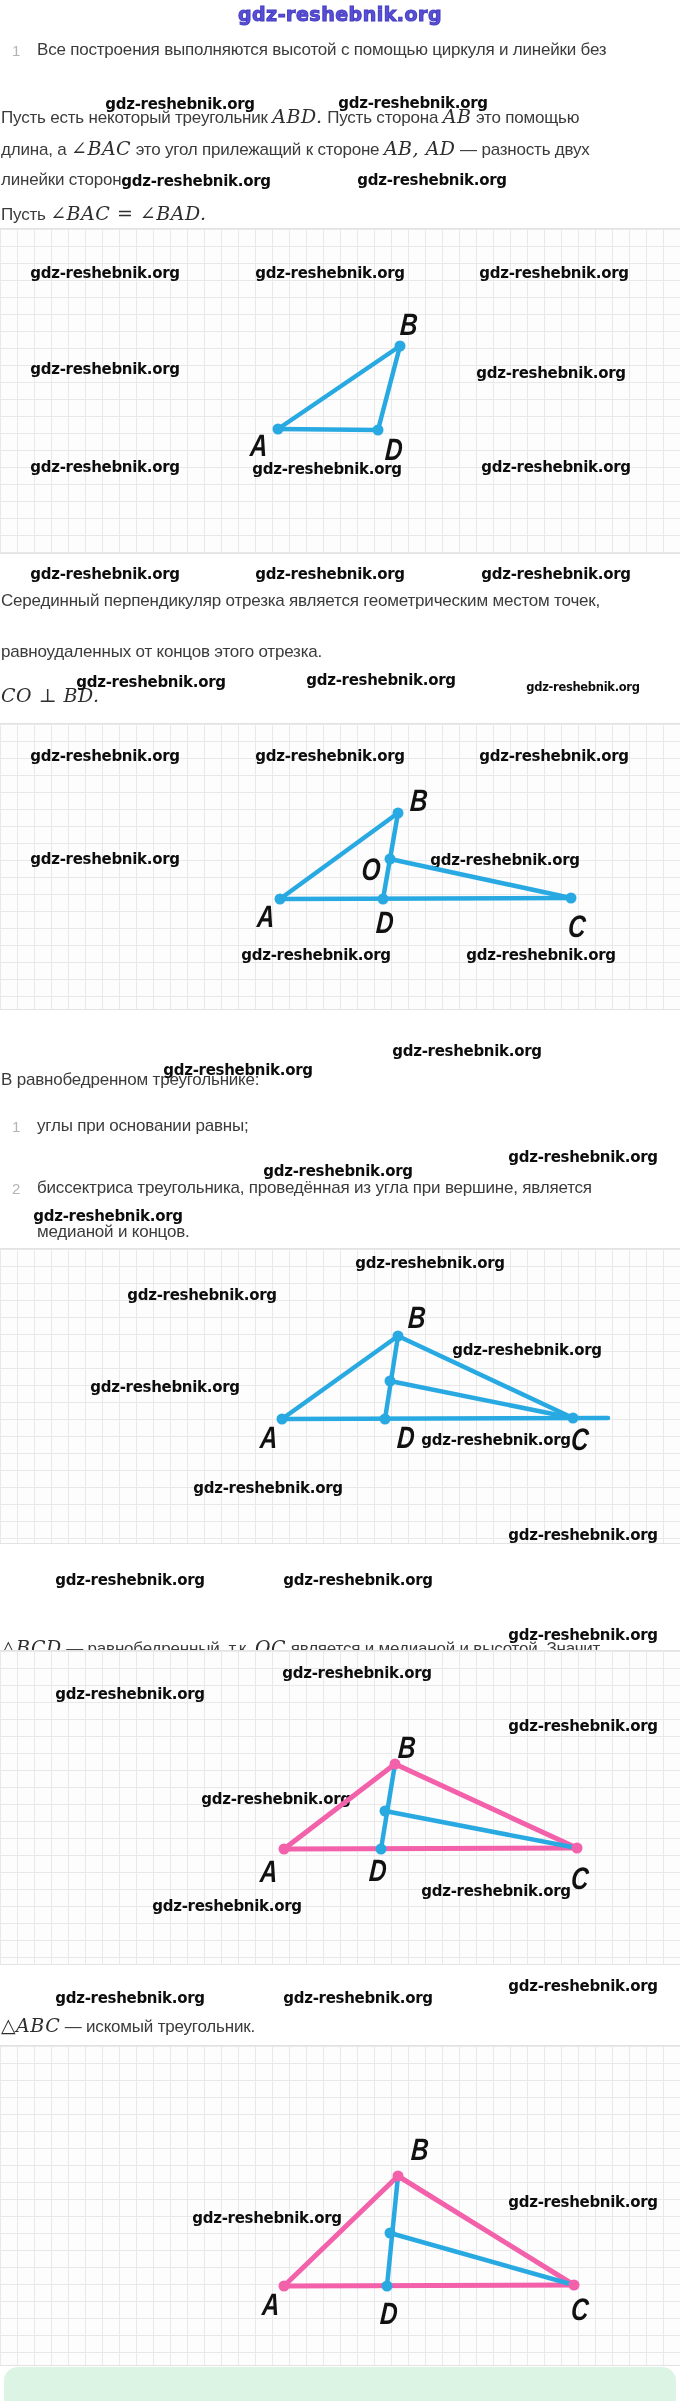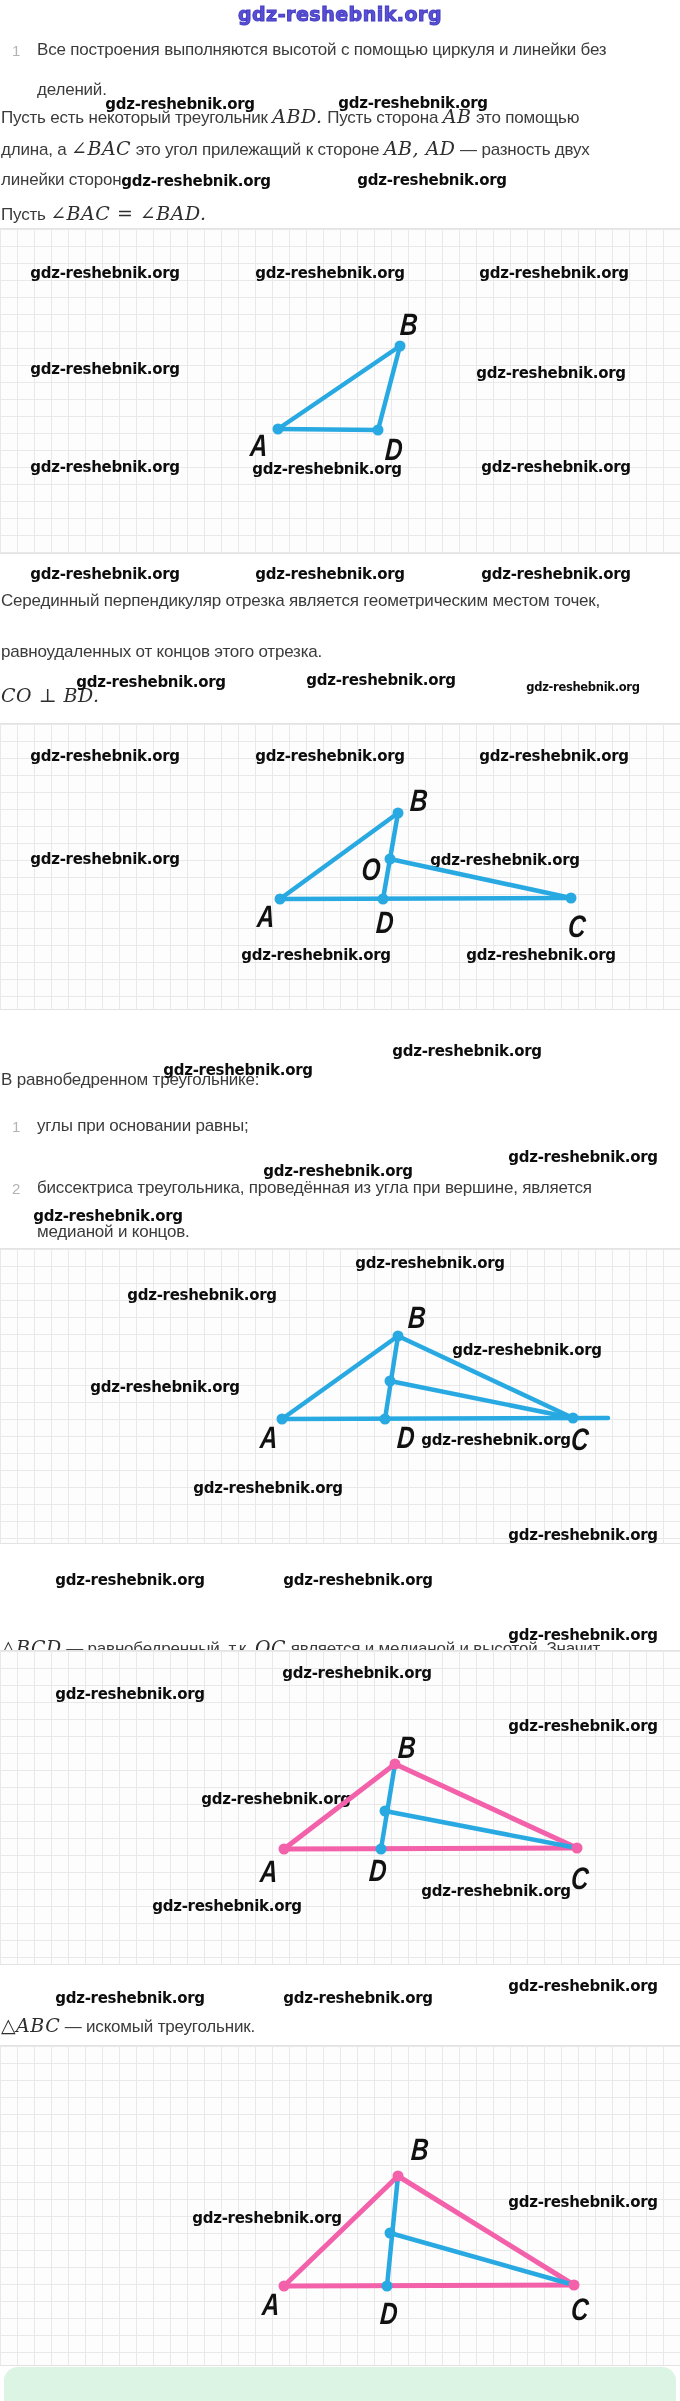--- a/index.html
+++ b/index.html
@@ -33,23 +33,20 @@
 </head>
 <body>
 
 <div id="page">
 
   <div class="site-wm">gdz-reshebnik.org</div>
 
   <div class="tl indent" style="top:39px">
     <span class="num">1</span>
     <span class="txt"><span>Все построения выполняются высотой с помощью циркуля и линейки без</span></span>
-  </div>
-  <div class="tl indent" style="top:79px">
-    <span class="txt"><span>делений.</span></span>
   </div>
   <div class="tl" style="top:105px">
     <span class="txt"><span>Пусть есть некоторый треугольник </span><span class="math">ABD.</span><span> Пусть сторона </span><span class="math">AB</span><span> это помощью</span></span>
   </div>
   <div class="tl" style="top:137px">
     <span class="txt"><span>длина, а </span><span class="math">∠BAC</span><span> это угол прилежащий к стороне </span><span class="math">AB, AD</span><span> — разность двух</span></span>
   </div>
   <div class="tl" style="top:169px">
     <span class="txt"><span>линейки сторон.</span></span>
   </div>

